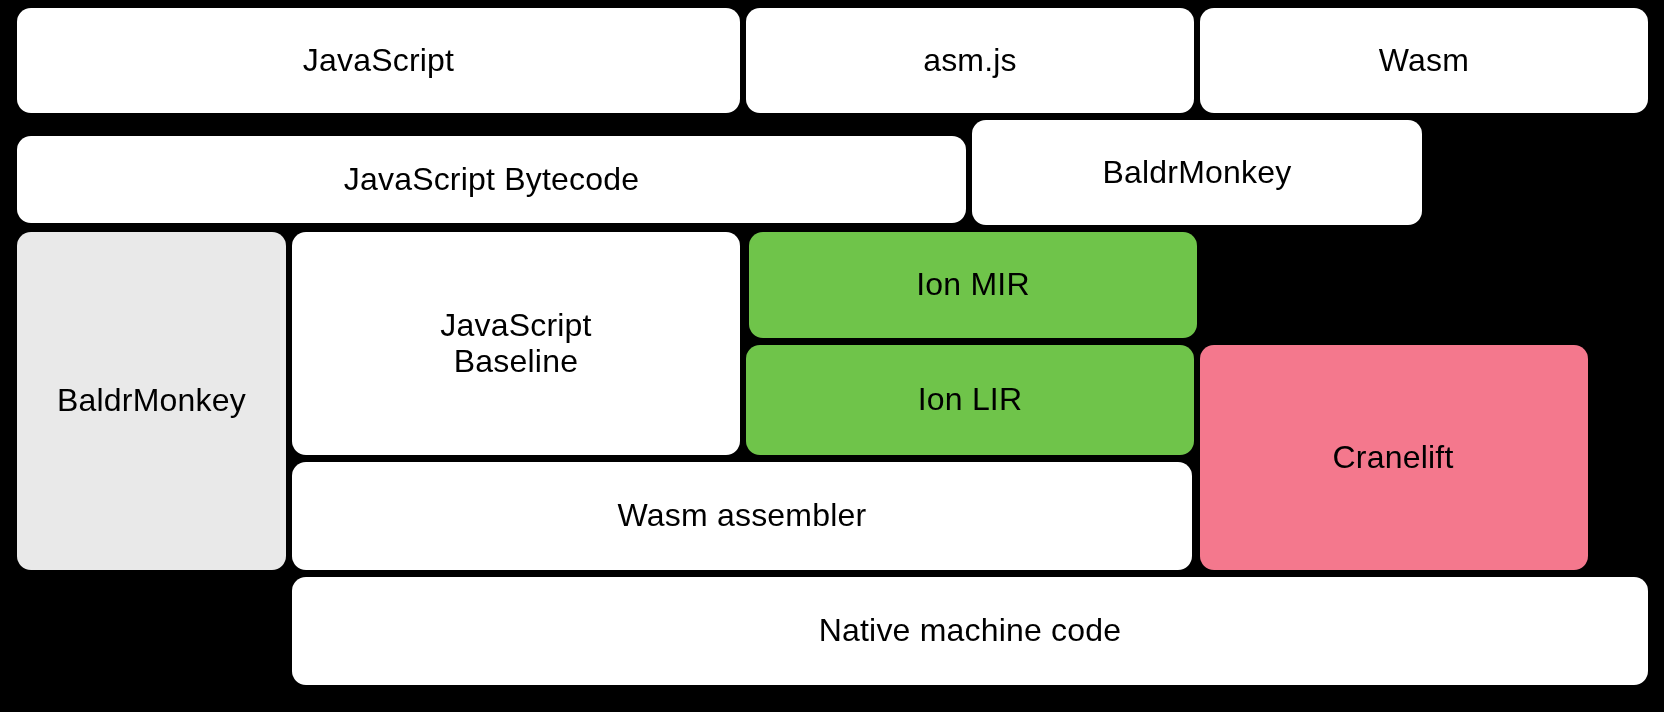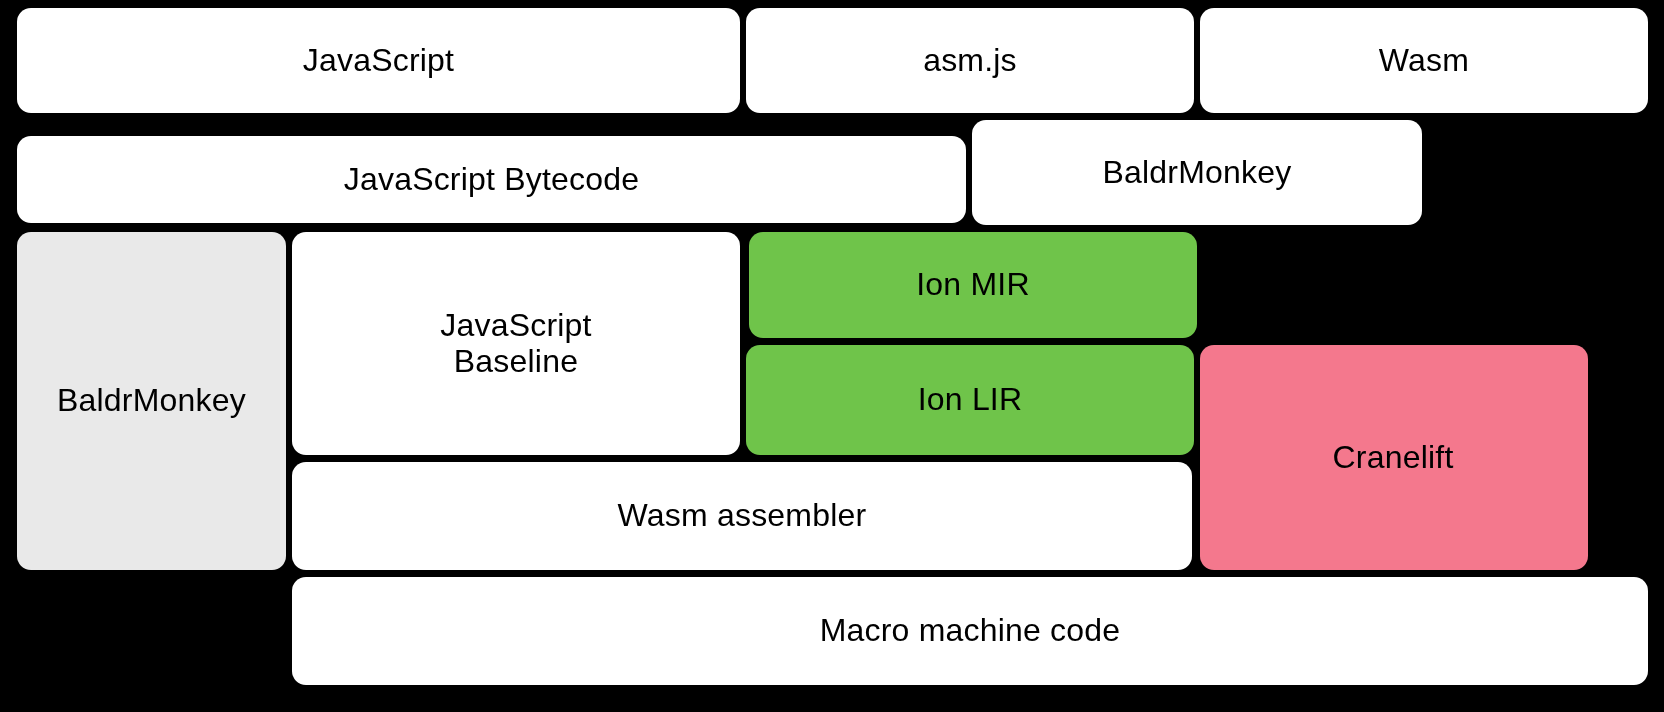--- a/index.html
+++ b/index.html
@@ -49,14 +49,14 @@
     <div class="node fill-white" style="left: 1200px; top: 8px; width: 448px; height: 105px;">Wasm</div>
     <div class="node fill-white" style="left: 17px; top: 136px; width: 949px; height: 87px;">JavaScript Bytecode</div>
     <div class="node fill-white" style="left: 972px; top: 120px; width: 450px; height: 105px;">BaldrMonkey</div>
     <div class="node fill-gray" style="left: 17px; top: 232px; width: 269px; height: 338px;">BaldrMonkey</div>
     <div class="node fill-white" style="left: 292px; top: 232px; width: 448px; height: 223px;">JavaScript
 Baseline</div>
     <div class="node fill-green" style="left: 749px; top: 232px; width: 448px; height: 106px;">Ion MIR</div>
     <div class="node fill-green" style="left: 746px; top: 345px; width: 448px; height: 110px;">Ion LIR</div>
     <div class="node fill-pink" style="left: 1200px; top: 345px; width: 388px; height: 225px; padding-left: 8px;">Cranelift</div>
     <div class="node fill-white" style="left: 292px; top: 462px; width: 900px; height: 108px;">Wasm assembler</div>
-    <div class="node fill-white" style="left: 292px; top: 577px; width: 1356px; height: 108px;">Macro machine code</div>
+    <div class="node fill-white" style="left: 292px; top: 577px; width: 1356px; height: 108px;">Native machine code</div>
   </div>
 
 </body></html>

